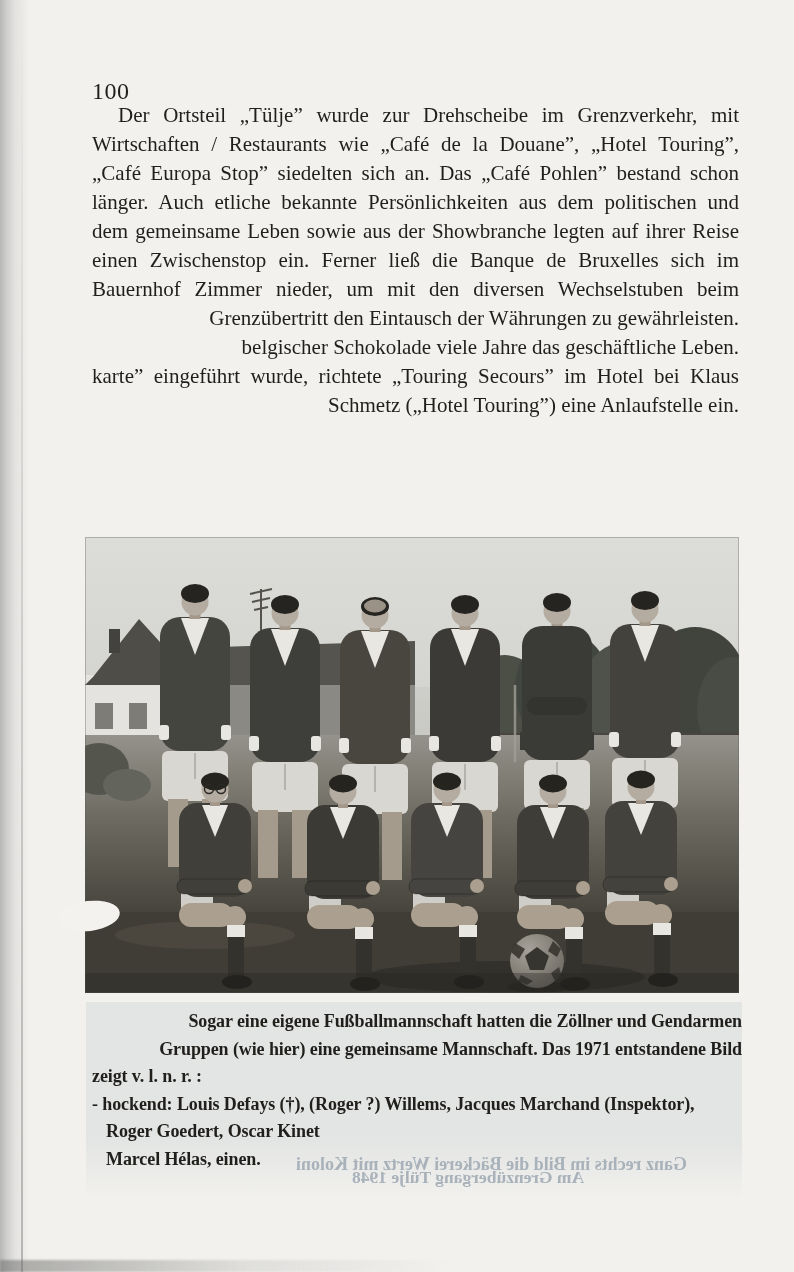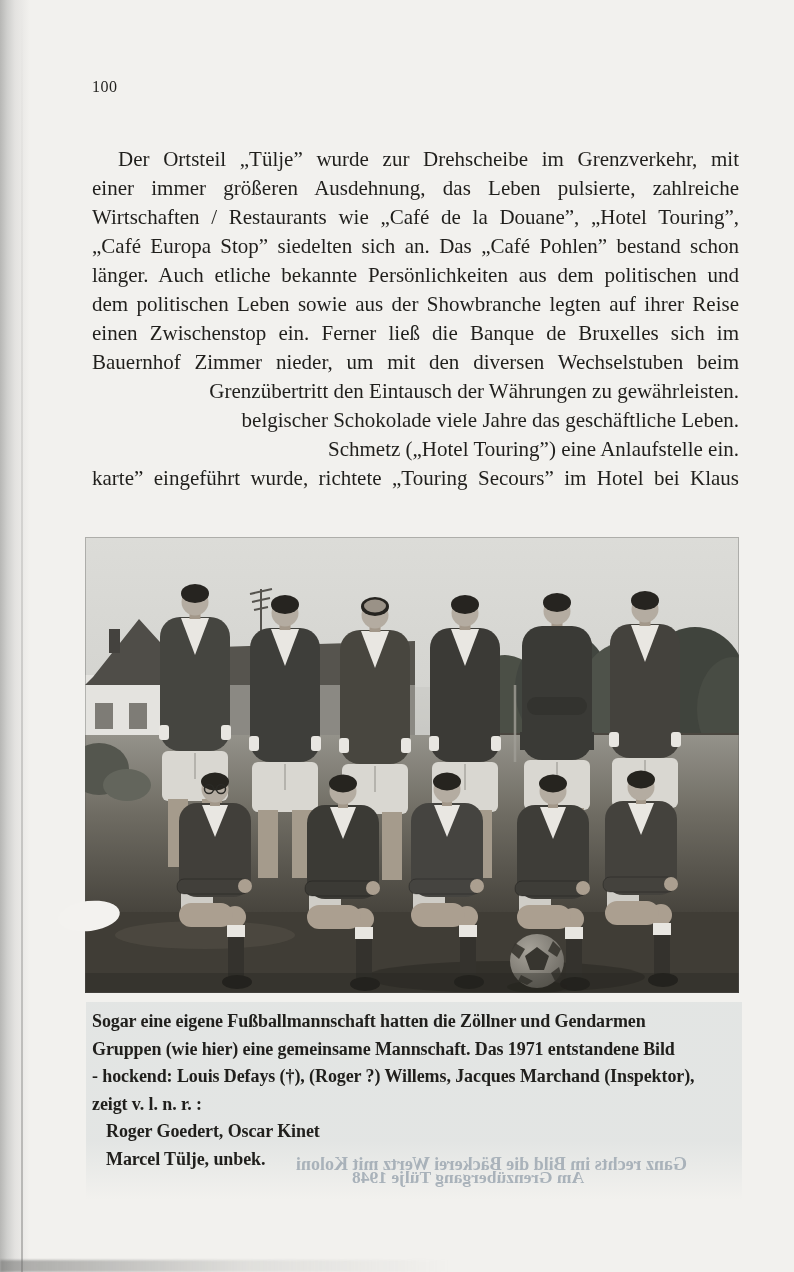--- a/index.html
+++ b/index.html
@@ -15,72 +15,71 @@
   }
   .edge-line {
     position:absolute; left:21px; top:0; width:2px; height:100%;
     background:linear-gradient(to bottom,rgba(150,150,148,0) 0%,rgba(150,150,148,.30) 45%,rgba(138,138,136,.55) 100%);
   }
   .edge-bottom {
     position:absolute; left:0; bottom:0; width:450px; height:12px;
     background:linear-gradient(to right,rgba(108,108,106,.55),rgba(160,160,158,.22) 55%,rgba(160,160,158,0));
     filter:blur(1px);
   }
-  .page-number { position:absolute; left:92px; top:78px; font-size:16px; letter-spacing:.5px; }
+  .page-number { position:absolute; left:92px; top:78px; font-size:24px; letter-spacing:.5px; }
   .body-text { position:absolute; left:92px; top:101px; width:647px; font-size:21px; line-height:29px; }
   .bline { height:29px; overflow:hidden;text-align:right; }
   .bline.j { text-align:justify; text-align-last:justify; }
-  .bline.ind { text-indent:26px;margin-top:44px; }
+  .bline.ind { text-indent:26px; }
   .photo { position:absolute; left:85px; top:537px; width:654px; height:456px; margin:0; }
   .photo svg { display:block; }
   .artifact {
     position:absolute; left:58px; top:901px; width:62px; height:30px;
     border-radius:50%; background:#f3f2ef; transform:rotate(-7deg);
   }
   .caption-bg {
     position:absolute; left:86px; top:1002px; width:656px; height:198px; opacity:.8;
     background:linear-gradient(to bottom,var(--caption-highlight,#dfe2e1) 0%,var(--caption-highlight,#dfe2e1) 70%,rgba(223,226,225,0) 100%);
   }
   .caption {
     position:absolute; left:92px; top:1008px; width:650px;
     font-size:18px; font-weight:700; line-height:27.5px; letter-spacing:-0.1px;
   }
   .cline { min-height:27.5px; }
-  .cline.center { text-align:left; }
+  .cline.center { text-align:right; }
   .cline.ind { padding-left:14px; }
   .bleed {
     position:absolute; white-space:nowrap; font-weight:700;
     color:var(--bleedthrough-ink,#a9b2ba);
     transform:scaleX(-1); filter:blur(.5px);
   }
   .bleed-0 { left:296px; top:1154px; font-size:18px; }
   .bleed-1 { left:352px; top:1167px; font-size:17.5px; }
 </style>
 </head>
 <body>
 
 <div class="page" style="--page-bg: #f2f1ee; --ink: #201f1c; --caption-highlight: #dfe2e1; --bleedthrough-ink: #a9b2ba; --photo-sky: #d8d8d4;">
   <div class="edge-left"></div>
   <div class="edge-line"></div>
 
   <div class="page-number">100</div>
 
   <div class="body-text">
       <div class="bline j ind">Der Ortsteil „Tülje” wurde zur Drehscheibe im Grenzverkehr, mit</div>
-      <div class="bline j">einer immer größeren Ausdehnung, das Leben pulsierte, zahlreiche</div>
       <div class="bline j">Wirtschaften / Restaurants wie „Café de la Douane”, „Hotel Touring”,</div>
       <div class="bline j">„Café Europa Stop” siedelten sich an. Das „Café Pohlen” bestand schon</div>
       <div class="bline j">länger. Auch etliche bekannte Persönlichkeiten aus dem politischen und</div>
-      <div class="bline j">dem politischen Leben sowie aus der Showbranche legten auf ihrer Reise</div>
+      <div class="bline j">dem gemeinsame Leben sowie aus der Showbranche legten auf ihrer Reise</div>
       <div class="bline j">einen Zwischenstop ein. Ferner ließ die Banque de Bruxelles sich im</div>
       <div class="bline j">Bauernhof Zimmer nieder, um mit den diversen Wechselstuben beim</div>
       <div class="bline">Grenzübertritt den Eintausch der Währungen zu gewährleisten.</div>
       <div class="bline">belgischer Schokolade viele Jahre das geschäftliche Leben.</div>
+      <div class="bline j">karte” eingeführt wurde, richtete „Touring Secours” im Hotel bei Klaus</div>
       <div class="bline">Schmetz („Hotel Touring”) eine Anlaufstelle ein.</div>
-      <div class="bline j">karte” eingeführt wurde, richtete „Touring Secours” im Hotel bei Klaus</div>
     </div>
 
   <figure class="photo">
     <svg viewBox="0 0 654 456" width="654" height="456" xmlns="http://www.w3.org/2000/svg">
       <defs>
         <linearGradient id="skyg" x1="0" y1="0" x2="0" y2="1">
           <stop offset="0" stop-color="#dcdcd8"></stop>
             <stop offset=".7" stop-color="#d4d4d0"></stop>
             <stop offset="1" stop-color="#c9c9c5"></stop>
         </linearGradient>
@@ -216,20 +215,20 @@
   <div class="artifact"></div>
 
   <div class="caption-bg"></div>
   <div>
       <span class="bleed bleed-0">Ganz rechts im Bild die Bäckerei Wertz mit Koloni</span>
       <span class="bleed bleed-1">Am Grenzübergang Tülje 1948</span>
     </div>
   <div class="caption">
       <div class="cline center">Sogar eine eigene Fußballmannschaft hatten die Zöllner und Gendarmen</div>
       <div class="cline center">Gruppen (wie hier) eine gemeinsame Mannschaft. Das 1971 entstandene Bild</div>
+      <div class="cline">zeigt v. l. n. r. :</div>
       <div class="cline">- hockend: Louis Defays (†), (Roger ?) Willems, Jacques Marchand (Inspektor),</div>
-      <div class="cline">zeigt v. l. n. r. :</div>
       <div class="cline ind">Roger Goedert, Oscar Kinet</div>
-      <div class="cline ind">Marcel Tülje, unbek.</div>
+      <div class="cline ind">Marcel Hélas, einen.</div>
     </div>
 
   <div class="edge-bottom"></div>
 </div>
 
 </body></html>

